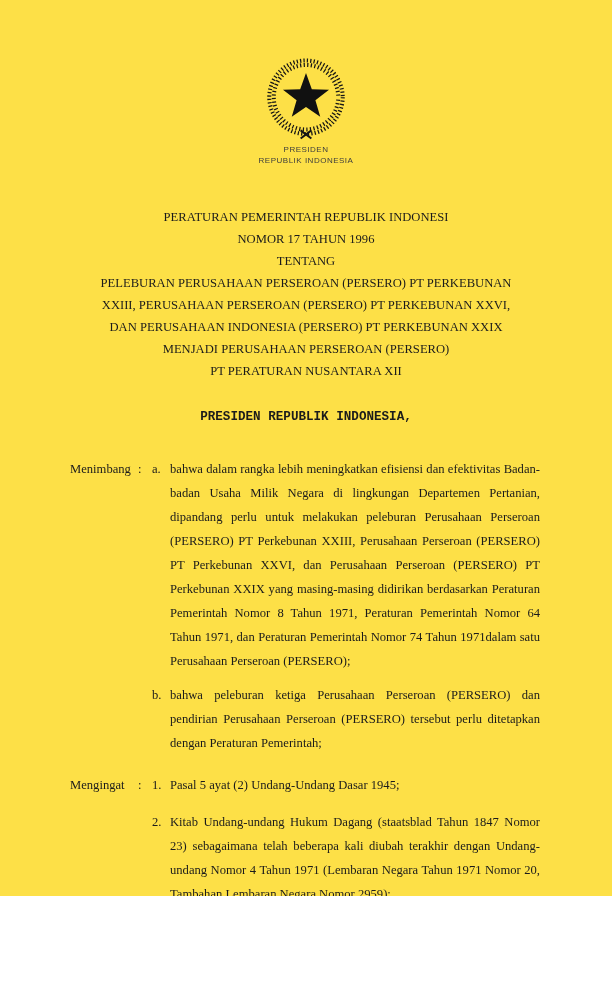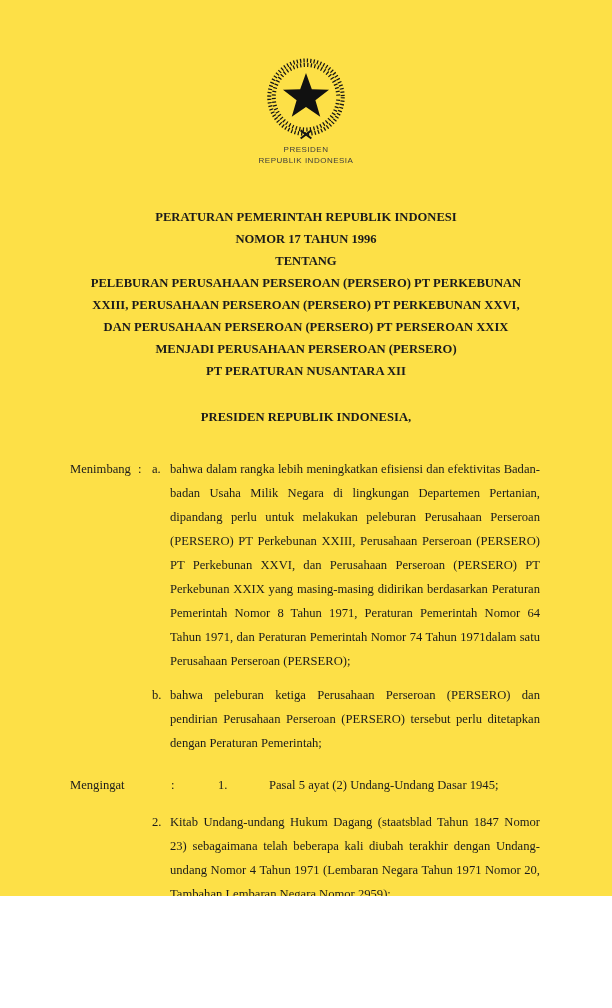--- a/index.html
+++ b/index.html
@@ -18,41 +18,41 @@
   .emblem { display:block; margin:0 auto 3px auto; width:90px; height:86px; }
   .lh-line {
     font-family:"Liberation Sans", sans-serif;
     font-size:8px; line-height:10.5px;
     color:#3d3d3d; letter-spacing:0.5px;
   }
 
   
   .title-block {
     margin-top:40px; text-align:center;
-    font-weight:700; font-size:12.6px; line-height:22px;
+    font-weight:400; font-size:12.6px; line-height:22px;
   }
 
   
   .preamble-heading {
     margin-top:27px; text-align:center;
-    font-weight:700; font-size:12.6px; line-height:16px;
+    font-weight:700; font-size:12.6px; line-height:16px;font-family:Liberation Mono, monospace;
   }
 
   
   .body-block {
     margin:32px 72px 0 70px;
     font-size:12.6px; line-height:24px;
   }
   .row { display:flex; align-items:flex-start;font-family:Liberation Serif, serif; }
   .cell-label  { flex:0 0 68px; }
   .cell-sep    { flex:0 0 14px; }
   .cell-marker { flex:0 0 18px; }
   .cell-text   { flex:1 1 auto; text-align:justify; }
   .gap-b   { margin-top:10px; }
-  .gap-sec { margin-top:18px;gap:33px; }
+  .gap-sec { margin-top:18px; }
   .gap-2   { margin-top:13px; }
 
   .catchword { margin-top:14px; text-align:right; }
 </style>
 </head>
 <body>
 
 <div class="page">
 
   <div class="letterhead">
@@ -65,21 +65,21 @@
     <div class="lh-line">PRESIDEN</div>
     <div class="lh-line">REPUBLIK INDONESIA</div>
   </div>
 
   <div class="title-block">
     <div>PERATURAN PEMERINTAH REPUBLIK INDONESI</div>
     <div>NOMOR 17 TAHUN 1996</div>
     <div>TENTANG</div>
     <div>PELEBURAN PERUSAHAAN PERSEROAN (PERSERO) PT PERKEBUNAN</div>
     <div>XXIII, PERUSAHAAN PERSEROAN (PERSERO) PT PERKEBUNAN XXVI,</div>
-    <div>DAN PERUSAHAAN PERSEROAN (PERSERO) PT PERSEROAN XXIX</div>
+    <div>DAN PERUSAHAAN INDONESIA (PERSERO) PT PERKEBUNAN XXIX</div>
     <div>MENJADI PERUSAHAAN PERSEROAN (PERSERO)</div>
     <div>PT PERATURAN NUSANTARA XII</div>
   </div>
 
   <div class="preamble-heading">PRESIDEN REPUBLIK INDONESIA,</div>
 
   <div class="body-block">
 
     <div class="row">
       <div class="cell-label">Menimbang</div>

